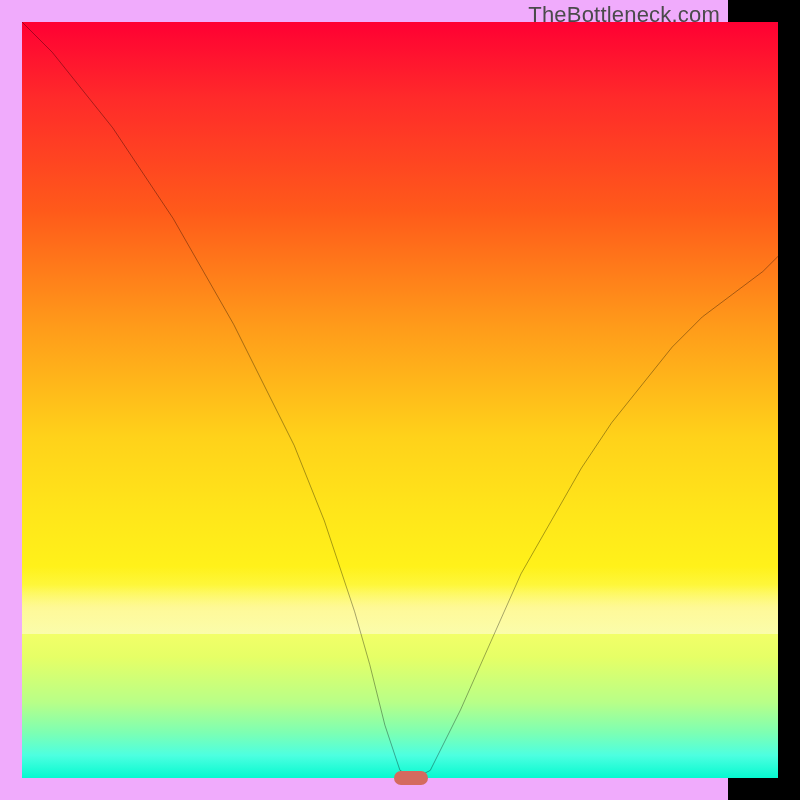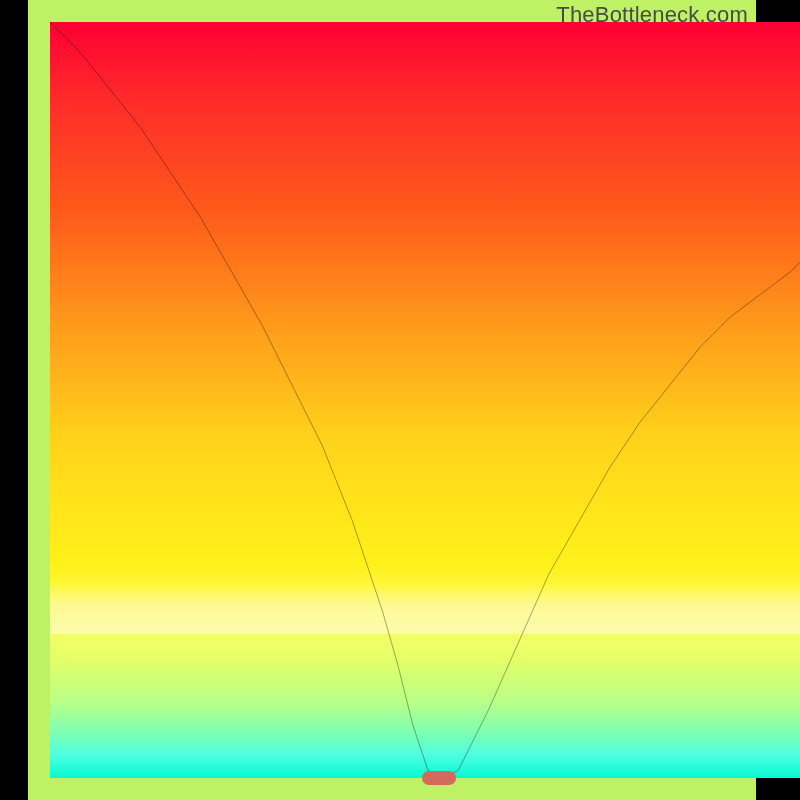--- a/index.html
+++ b/index.html
@@ -8,22 +8,21 @@
     width: 800px;
     height: 800px;
     overflow: hidden;
     background: #000;
     font-family: Arial, Helvetica, sans-serif;
   }
   .frame {
     position: relative;
     width: 728px;
     height: 800px;
-    background: #bef264;
-    margin-left: 28px;
+    background: #f0abfc;
   }
   .plot-area {
     position: absolute;
     left: 22px;
     top: 22px;
     width: 756px;
     height: 756px;
     background: linear-gradient(to bottom,
       #ff0033 0%,
       #ff2a2a 10%,

